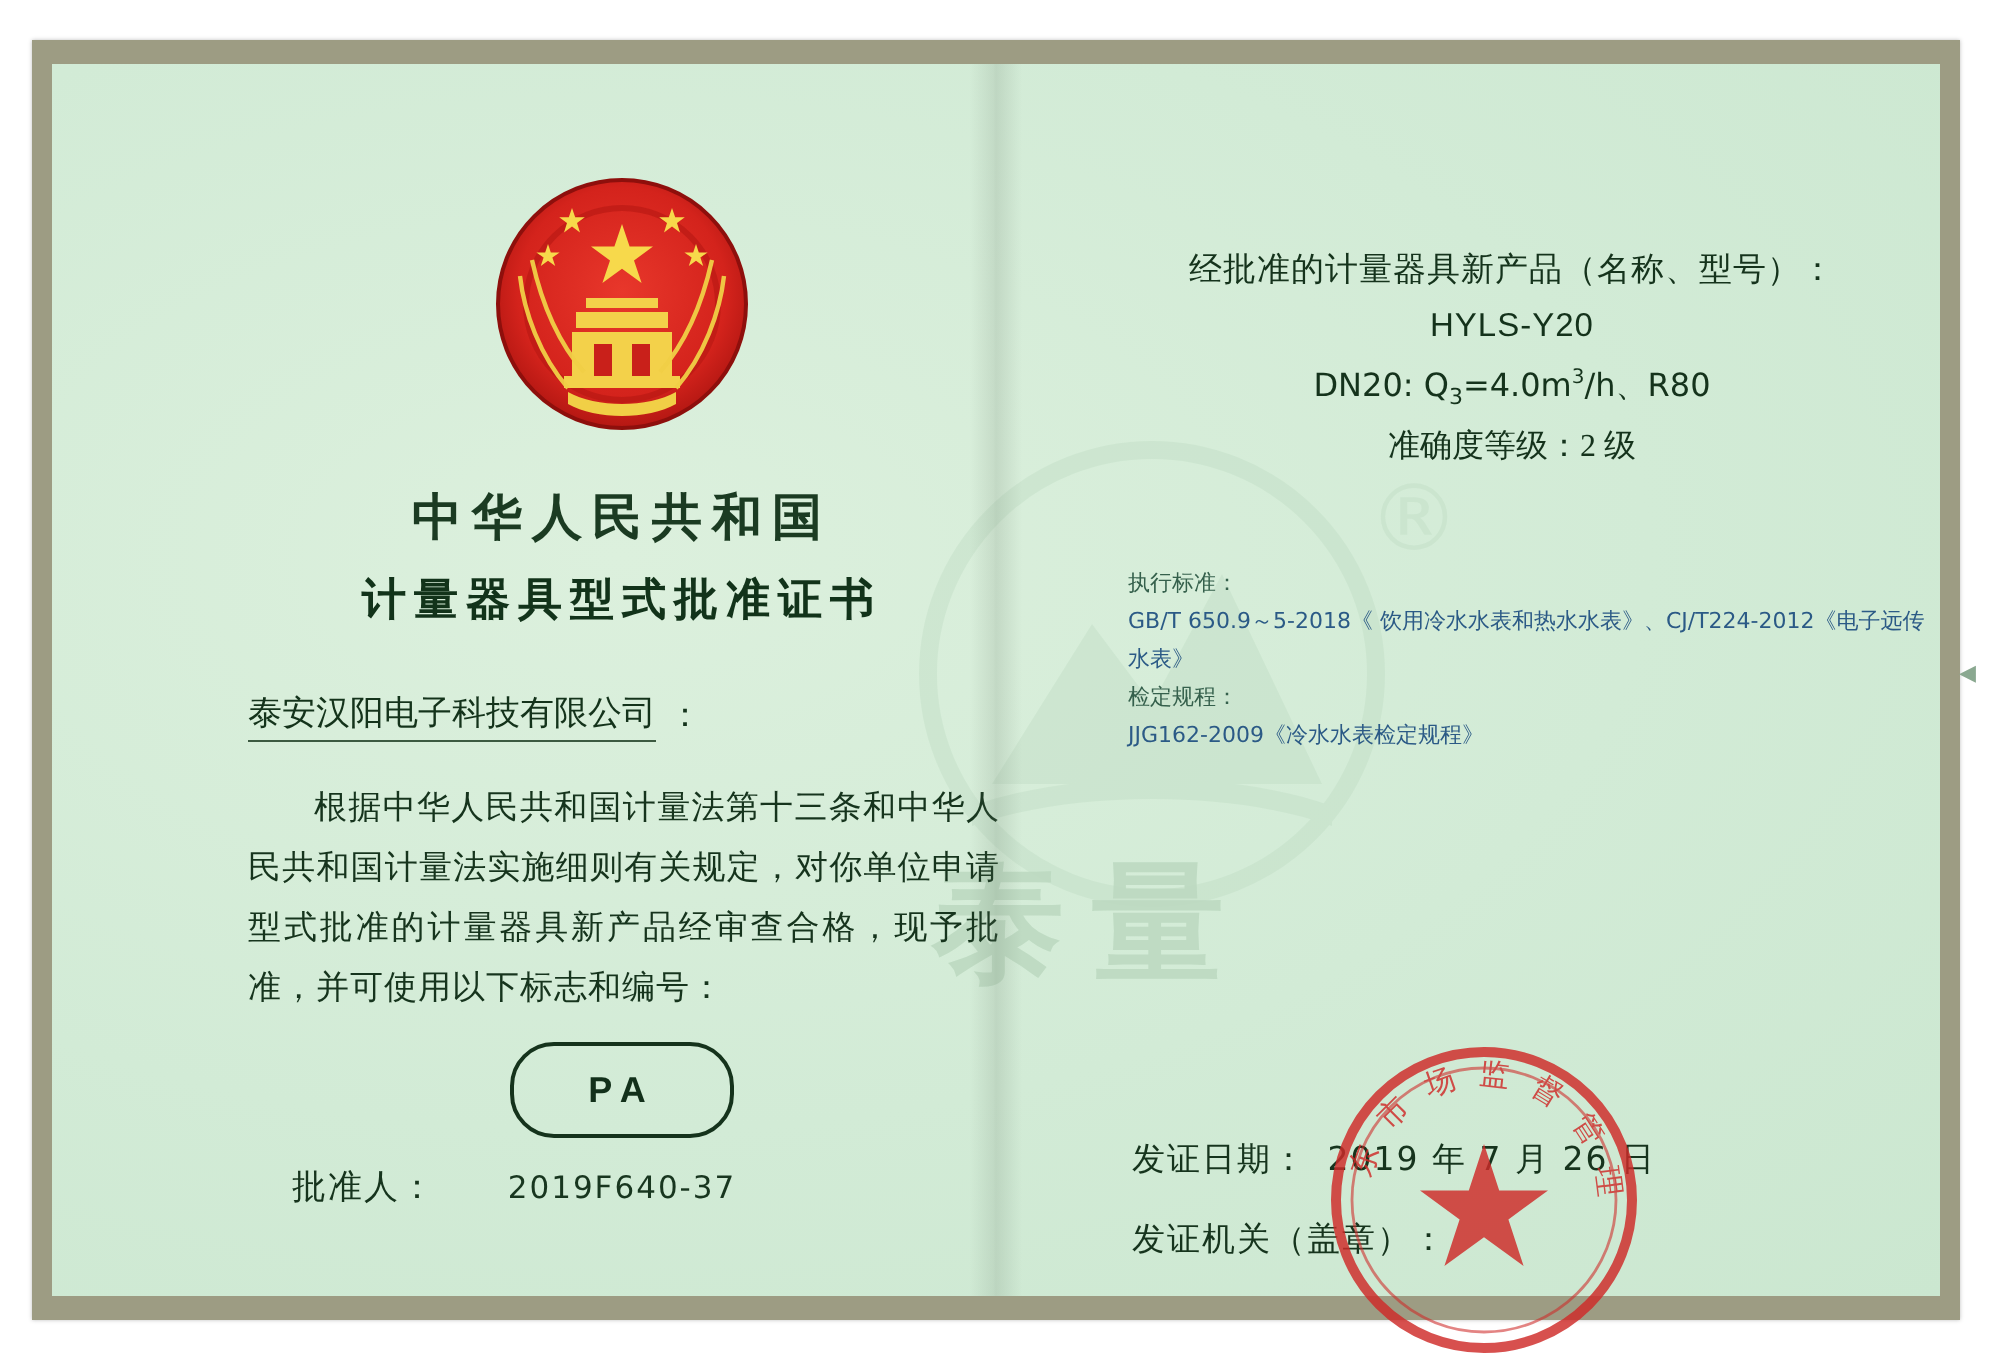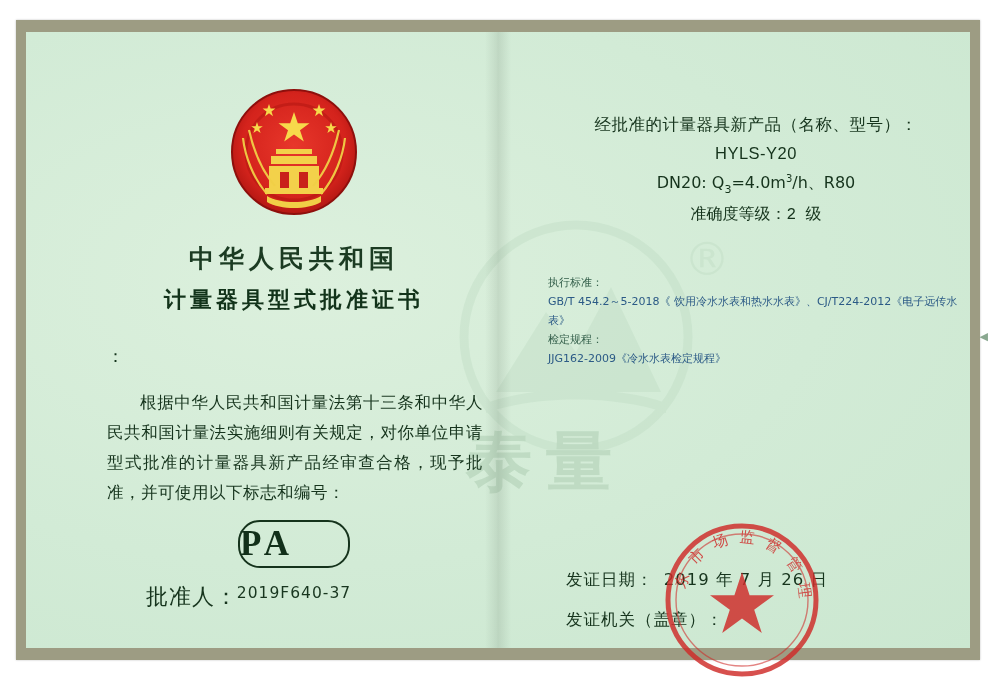--- a/index.html
+++ b/index.html
@@ -75,21 +75,21 @@
     letter-spacing: 14px;
     color: #bcd9c0;
     font-weight: 700;
     opacity: .85;
     pointer-events: none;
     font-family: "DejaVu Sans", sans-serif;
   }
   
   .left {
     position: absolute;
-    left: 73px;
+    left: 90px;
     top: 40px;
     width: 390px;
   }
   .emblem {
     width: 150px;
     height: 150px;
     margin: 6px auto 0 auto;
     position: relative;
   }
   .title-cn {
@@ -143,48 +143,49 @@
   }
   .body-text .indent { text-indent: 33px; display: block; }
   .mark-box {
     margin: 12px auto 0 auto;
     width: 108px;
     height: 44px;
     border: 2.5px solid #15331c;
     border-radius: 22px / 22px;
     display: flex;
     align-items: center;
+    justify-content: center;
     letter-spacing: 5px;
-    font-size: 35px;
+    font-size: 18px;
     font-weight: 700;
     color: #12301a;
-    font-family: Liberation Serif, serif;
+    font-family: Liberation Sans, sans-serif;
   }
   .cert-no {
     margin-top: 16px;
     text-align: center;
     font-size: 15.5px;
     color: #18361f;
     letter-spacing: 1px;
     font-family: "DejaVu Sans", sans-serif;
   }
   .approver {
     position: absolute;
     left: 120px;
     top: 550px;
-    font-size: 22px;
+    font-size: 17px;
     color: #16341d;
     letter-spacing: 1px;
     font-family: "DejaVu Sans", sans-serif;
   }
   
   .right {
     position: absolute;
     left: 520px;
-    top: 82px;
+    top: 92px;
     width: 420px;
   }
   .r-head {
     text-align: center;
     font-size: 16.5px;
     color: #15331c;
     letter-spacing: .5px;
     font-family: "DejaVu Sans", sans-serif;
   }
   .r-prod {
@@ -218,29 +219,30 @@
     color: #15331c;
     font-family: "DejaVu Sans", sans-serif;
   }
   .r-spec1 sub { font-size: 11px; }
   .r-spec1 sup { font-size: 10px; }
   .r-spec2 {
     margin-top: 8px;
     text-align: center;
     font-size: 16px;
     color: #15331c;
-    font-family: Liberation Mono, monospace;
+    font-family: Liberation Serif, serif;
   }
   .std-block {
     margin-top: 48px;
     padding-left: 2px;
     color: #2e5c49;
     font-size: 11px;
     line-height: 19px;
     font-family: "DejaVu Sans", sans-serif;
+    margin-left: 16px;
   }
   .std-label { color: #35604c; }
   .std-line { color: #2b5a86; }
   .issue-block {
     position: absolute;
     left: 540px;
     top: 528px;
     font-size: 16.5px;
     color: #16341d;
     line-height: 40px;
@@ -327,20 +329,21 @@
               </g>
 
               <path d="M48 118 C62 126 88 126 102 118 L102 124 C88 132 62 132 48 124 Z" fill="#f1cf46"></path>
             </svg>
           </div>
 
           <div class="title-cn">中华人民共和国</div>
           <div class="title-cn2">计量器具型式批准证书</div>
 
           <div class="company-row">
+            <span class="company-name">泰安汉阳电子科技有限公司</span>
             <span class="company-colon">：</span>
           </div>
 
           <div class="body-text">
             <span class="indent">根据中华人民共和国计量法第十三条和中华人民共和国计量法实施细则有关规定，对你单位申请型式批准的计量器具新产品经审查合格，现予批准，并可使用以下标志和编号：</span>
           </div>
 
           <div class="mark-box">
             <span>PA</span>
           </div>
@@ -355,21 +358,21 @@
           <div class="r-model">HYLS-Y20</div>
 
           <div class="r-spec1">
             <span>DN20:</span>
             <span>Q</span><sub>3</sub><span>=4.0m</span><sup>3</sup><span>/h、R80</span>
           </div>
           <div class="r-spec2">准确度等级：2 级</div>
 
           <div class="std-block">
             <div class="std-label">执行标准：</div>
-            <div class="std-line">GB/T 454.2～5-2018《 饮用冷水水表和热水水表》、CJ/T224-2012《电子远传水表》</div>
+            <div class="std-line">GB/T 650.9～5-2018《 饮用冷水水表和热水水表》、CJ/T224-2012《电子远传水表》</div>
             <div class="std-label">检定规程：</div>
             <div class="std-line">JJG162-2009《冷水水表检定规程》</div>
           </div>
         </div>
 
         <div class="issue-block">
           <div>
             <span>发证日期：</span>
             <span class="issue-date-val">2019 年 7 月 26 日</span>
           </div>

